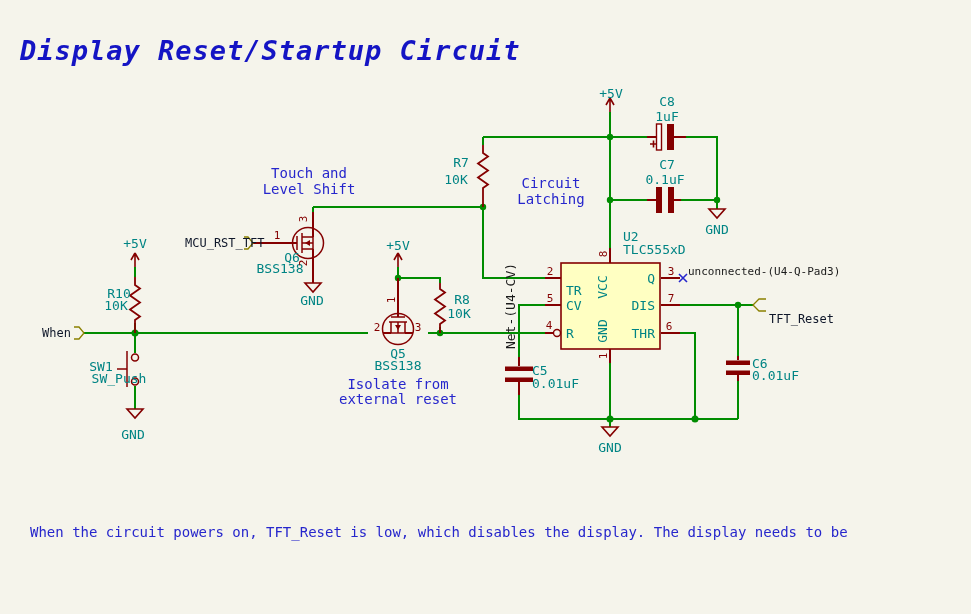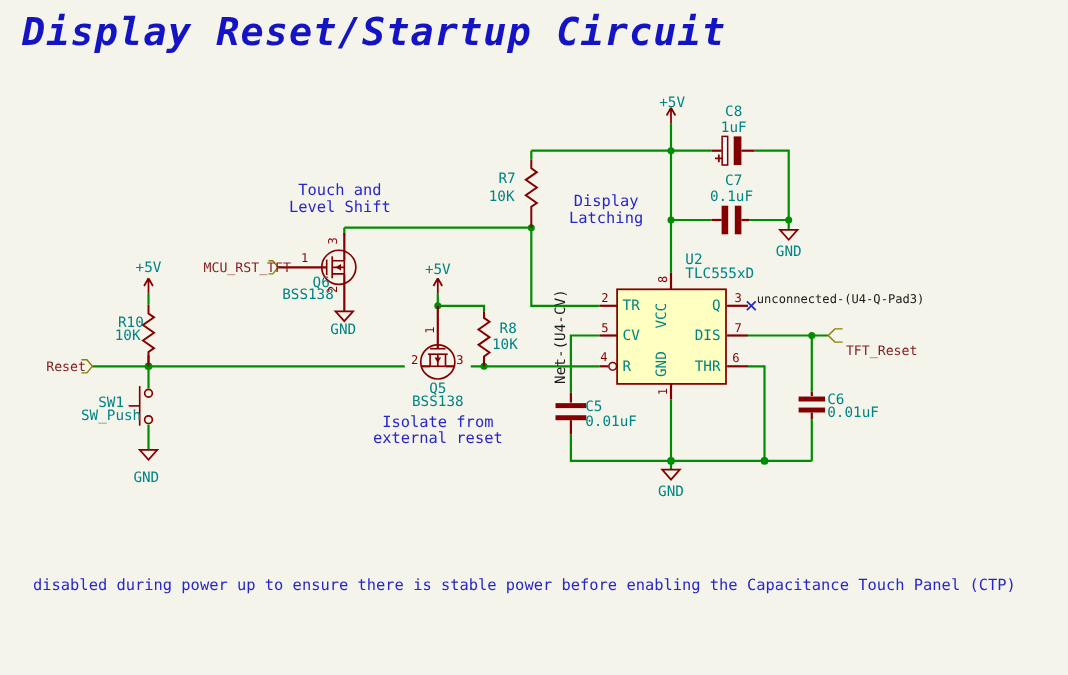--- a/index.html
+++ b/index.html
@@ -5,31 +5,31 @@
   html,body{margin:0;padding:0;background:#e8e6df;}
   #canvas{
     position:relative;width:971px;height:614px;overflow:hidden;
     background:#F5F4EB;
     font-family:"DejaVu Sans Mono","Liberation Mono",monospace;
   }
   svg{position:absolute;left:0;top:0;}
   .t{position:absolute;white-space:pre;line-height:1;}
   .teal{color:#008484}
   .maroon{color:#840000}
-  .olive{color:#7f1d1d}
+  .olive{color:#0f172a}
   .blue{color:#2626CC}
   .black{color:#1a1a1a}
   .s11{font-size:11px}
   .s12{font-size:12px}
   .s13{font-size:13px}
   .s14{font-size:14px}
   .c{transform:translateX(-50%)}
   .cc{transform:translate(-50%,-50%)}
   .rot{transform:translate(-50%,-50%) rotate(-90deg)}
-  .ttl{font-size:35px;font-weight:bold;font-style:italic;color:#1414C4;letter-spacing:1px;}
+  .ttl{font-size:27px;font-weight:bold;font-style:italic;color:#1414C4;letter-spacing:1px;margin-top:24px;}
   .para{line-height:17.2px;}
   .para div{height:17.2px;}
 </style>
 </head>
 <body>
 
 <div id="canvas">
 
   <svg width="971" height="614" viewBox="0 0 971 614">
 
@@ -175,27 +175,27 @@
       <path d="M74,327 H79 L84,333 L79,339 H74"></path>
       <path d="M244,237 H248 L253,243 L248,249 H244"></path>
       <path d="M766,299 H759 L753,305 L759,311 H766"></path>
     </g>
   </svg>
 
   <span class="t ttl" style="left:20px;top:13px">Display Reset/Startup Circuit</span>
 
   <span class="t blue s14 c" style="left:309px;top:166px">Touch and</span>
   <span class="t blue s14 c" style="left:309px;top:182px">Level Shift</span>
-  <span class="t blue s14 c" style="left:551px;top:176px">Display</span>
+  <span class="t blue s14 c" style="left:551px;top:176px">Circuit</span>
   <span class="t blue s14 c" style="left:551px;top:192px">Latching</span>
   <span class="t blue s14 c" style="left:398px;top:377px">Isolate from</span>
   <span class="t blue s14 c" style="left:398px;top:392px">external reset</span>
 
   <div class="t blue s14 para" style="left:30px;top:490px">
-    <div>disabled during power up to ensure there is stable power before enabling the Capacitance Touch Panel (CTP)</div>
+    <div>When the circuit powers on, TFT_Reset is low, which disables the display. The display needs to be</div>
     
     
     
     
   </div>
 
   <span class="t teal s13 c" style="left:135px;top:237px">+5V</span>
   <span class="t teal s13 c" style="left:611px;top:87px">+5V</span>
   <span class="t teal s13 c" style="left:398px;top:239px">+5V</span>
   <span class="t teal s13 c" style="left:133px;top:428px">GND</span>
@@ -217,30 +217,30 @@
   <span class="t teal s13" style="left:532px;top:377px">0.01uF</span>
   <span class="t teal s13" style="left:752px;top:357px">C6</span>
   <span class="t teal s13" style="left:752px;top:369px">0.01uF</span>
   <span class="t teal s13" style="left:623px;top:230px">U2</span>
   <span class="t teal s13" style="left:623px;top:243px">TLC555xD</span>
   <span class="t teal s13 c" style="left:292px;top:251px">Q6</span>
   <span class="t teal s13 c" style="left:280px;top:262px">BSS138</span>
   <span class="t teal s13 c" style="left:398px;top:347px">Q5</span>
   <span class="t teal s13 c" style="left:398px;top:359px">BSS138</span>
   <span class="t teal s13 c" style="left:101px;top:360px">SW1</span>
-  <span class="t teal s13 c" style="left:101px;top:372px">SW_Push</span>
-
-  <span class="t olive s12" style="left:42px;top:327px">Reset</span>
+  <span class="t teal s13 c" style="left:119px;top:372px">SW_Push</span>
+
+  <span class="t olive s12" style="left:42px;top:327px">When</span>
   <span class="t olive s12" style="left:185px;top:237px">MCU_RST_TFT</span>
   <span class="t olive s12" style="left:769px;top:313px">TFT_Reset</span>
 
   <span class="t black s13 rot" style="left:510px;top:306px">Net-(U4-CV)</span>
   <span class="t black s11" style="left:688px;top:266px">unconnected-(U4-Q-Pad3)</span>
 
-  <span class="t teal s13" style="left:566px;top:272px">TR</span>
+  <span class="t teal s13" style="left:566px;top:284px">TR</span>
   <span class="t teal s13" style="left:566px;top:299px">CV</span>
   <span class="t teal s13" style="left:566px;top:327px">R</span>
   <span class="t teal s13" style="right:316px;top:272px">Q</span>
   <span class="t teal s13" style="right:316px;top:299px">DIS</span>
   <span class="t teal s13" style="right:316px;top:327px">THR</span>
   <span class="t teal s13 rot" style="left:602px;top:287px">VCC</span>
   <span class="t teal s13 rot" style="left:602px;top:331px">GND</span>
 
   <span class="t maroon s11 cc" style="left:550px;top:271px">2</span>
   <span class="t maroon s11 cc" style="left:550px;top:298px">5</span>

